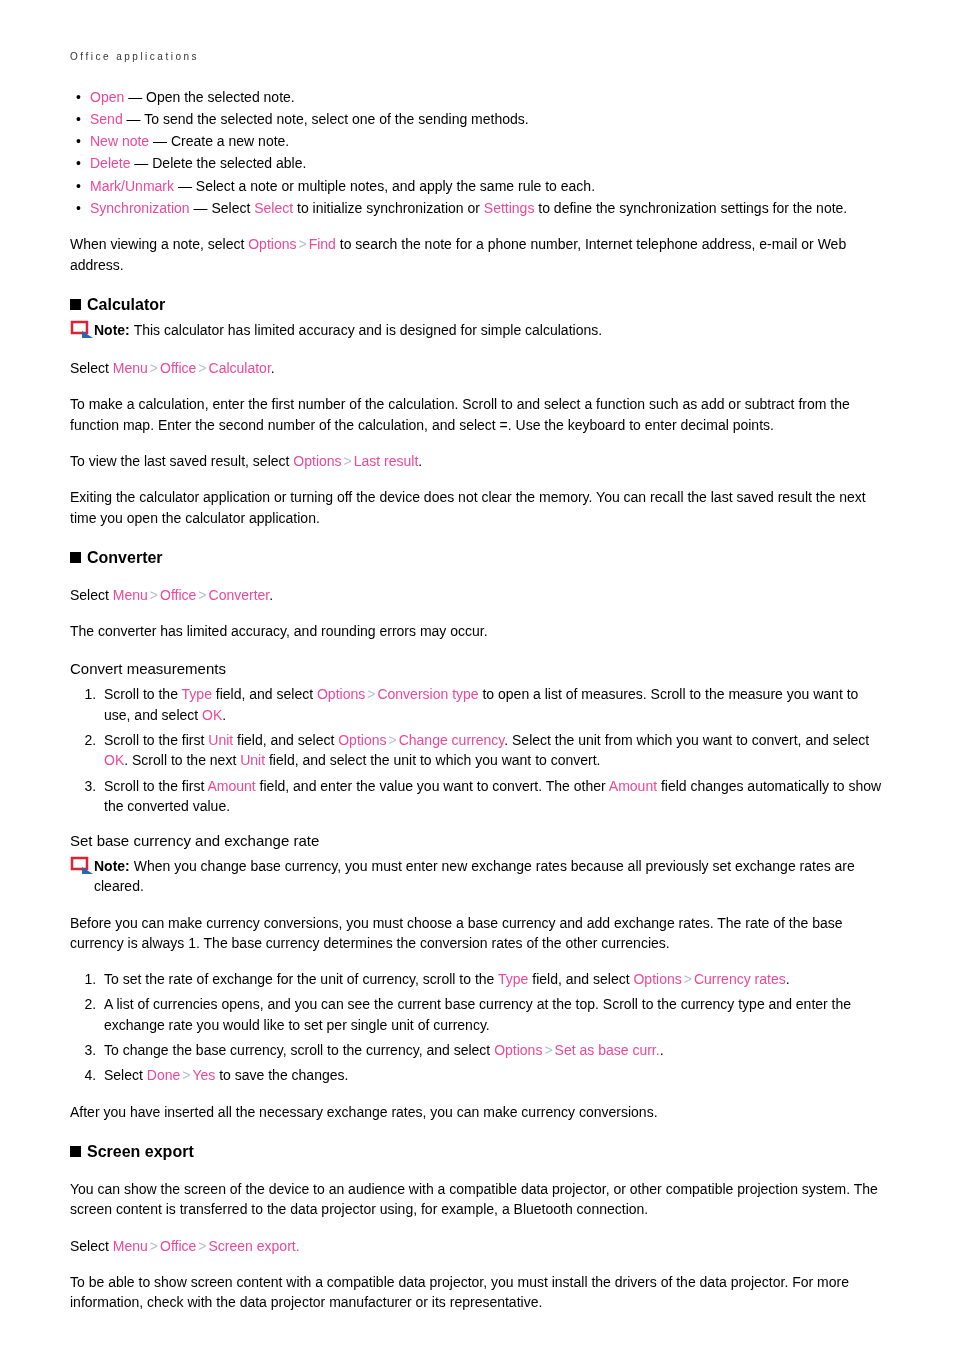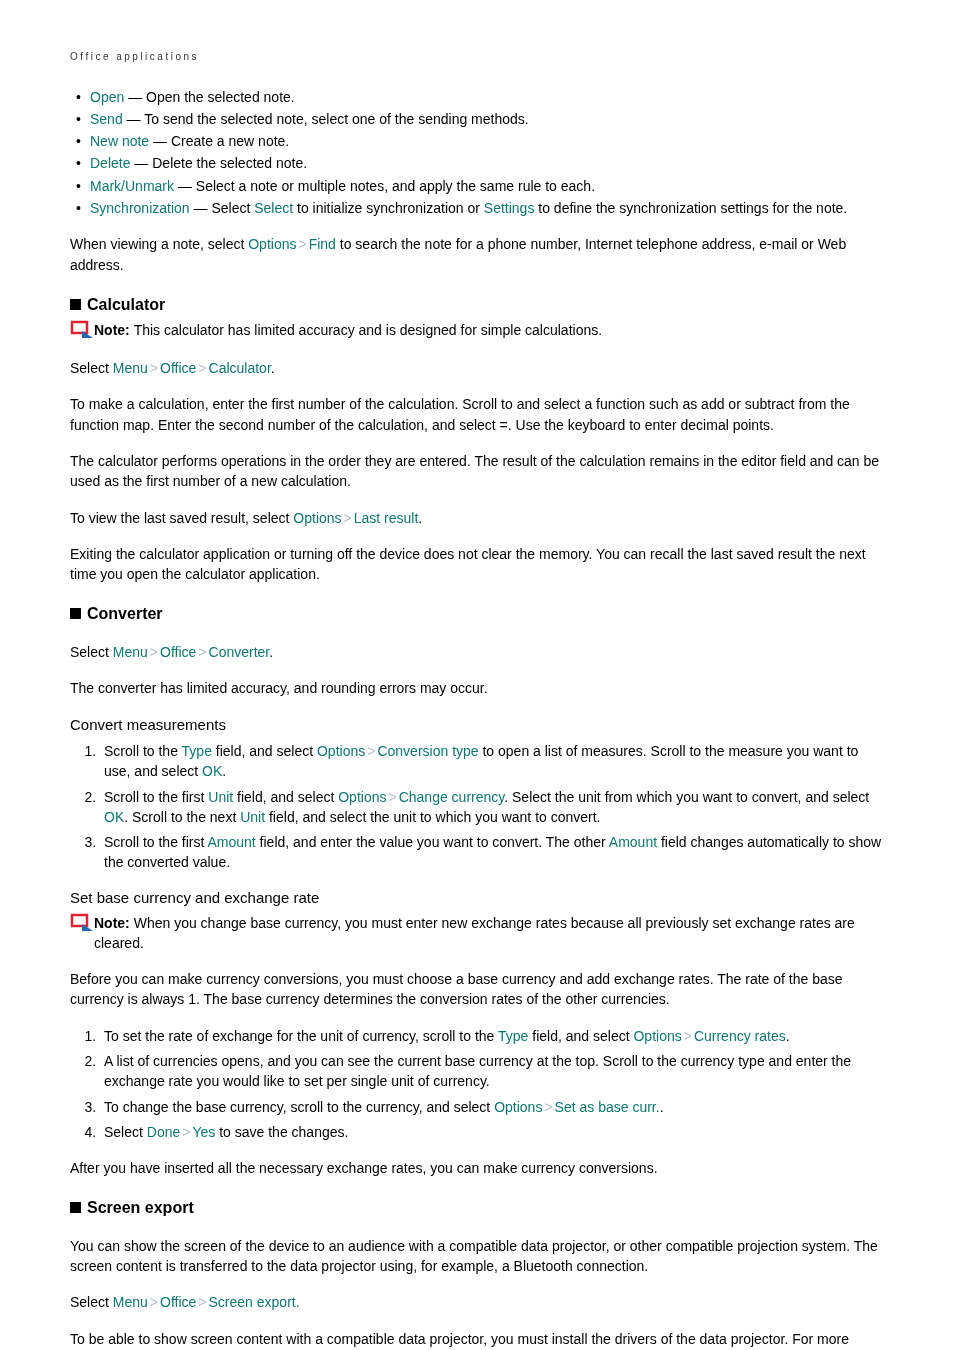--- a/index.html
+++ b/index.html
@@ -1,18 +1,18 @@
 <!DOCTYPE html>
 <html><head>
 <meta charset="utf-8">
 <style>
   body{margin:0;background:#fff;font-family:Arial,Helvetica,sans-serif;color:#000;font-size:14px;line-height:1.45}
   .page{width:820px;margin:0 auto;padding:50px 70px 30px}
   .hdr{font-size:10px;letter-spacing:2.5px;color:#333;margin-bottom:22px}
-  .blue{color:#0f766e}
+  .blue{color:#ec4899}
   .sq{display:inline-block;width:11px;height:11px;background:#000;margin-right:6px;vertical-align:baseline}
   h2{font-size:16px;font-weight:bold;margin:18px 0 4px}
   h3{font-size:15px;font-weight:normal;margin:14px 0 4px}
   p{margin:16px 0}
   ul.b{list-style:none;padding:0;margin:2px 0}
   ul.b>li{position:relative;padding-left:20px;margin:2px 0}
   ul.b>li:before{content:"•";position:absolute;left:6px;color:#000}
   ol{margin:4px 8px;padding-left:22px}
   ol>li{margin:5px 0;padding-left:4px}
   .gt{color:#b6bec9;display:inline-block;margin:0 2px}
@@ -23,40 +23,39 @@
 </head>
 <body>
 
 <div class="page">
   <div class="hdr">Office applications</div>
 
   <ul class="b">
     <li><span class="blue">Open</span><span> — Open the selected note.</span></li>
     <li><span class="blue">Send</span><span> — To send the selected note, select one of the sending methods.</span></li>
     <li><span class="blue">New note</span><span> — Create a new note.</span></li>
-    <li><span class="blue">Delete</span><span> — Delete the selected note.</span></li>
+    <li><span class="blue">Delete</span><span> — Delete the selected able.</span></li>
     <li><span class="blue">Mark/Unmark</span><span> — Select a note or multiple notes, and apply the same rule to each.</span></li>
     <li><span class="blue">Synchronization</span><span> —  Select </span><span class="blue">Select</span><span> to initialize synchronization or </span><span class="blue">Settings</span><span> to define the synchronization settings for the note.</span></li>
   </ul>
 
   <p><span>When viewing a note, select </span><span class="blue">Options</span><span class="gt">&gt;</span><span class="blue">Find</span><span> to search the note for a phone number, Internet telephone address, e-mail or Web address.</span></p>
 
   <h2><span class="sq"></span><span>Calculator</span></h2>
   <div class="notebox">
     <div class="nicon">
       <svg viewBox="0 0 24 22">
           <path d="M2 2 H17 V13 H2 Z" fill="none" stroke="#d23" stroke-width="2.5"></path>
           <path d="M12 11 L23 18 L12 18" fill="#2667b5"></path>
         </svg>
     </div>
     <div><b>Note:  </b><span>This calculator has limited accuracy and is designed for simple calculations.</span></div>
   </div>
   <p><span>Select </span><span class="blue">Menu</span><span class="gt">&gt;</span><span class="blue">Office</span><span class="gt">&gt;</span><span class="blue">Calculator</span><span>.</span></p>
   <p>To make a calculation, enter the first number of the calculation. Scroll to and select a function such as add or subtract from the function map. Enter the second number of the calculation, and select =. Use the keyboard to enter decimal points.</p>
-  <p>The calculator performs operations in the order they are entered. The result of the calculation remains in the editor field and can be used as the first number of a new calculation.</p>
   <p><span>To view the last saved result, select </span><span class="blue">Options</span><span class="gt">&gt;</span><span class="blue">Last result</span><span>.</span></p>
   <p>Exiting the calculator application or turning off the device does not clear the memory. You can recall the last saved result the next time you open the calculator application.</p>
 
   <h2><span class="sq"></span><span>Converter</span></h2>
   <p><span>Select </span><span class="blue">Menu</span><span class="gt">&gt;</span><span class="blue">Office</span><span class="gt">&gt;</span><span class="blue">Converter</span><span>.</span></p>
   <p>The converter has limited accuracy, and rounding errors may occur.</p>
 
   <h3>Convert measurements</h3>
   <ol>
     <li><span>Scroll to the </span><span class="blue">Type</span><span> field, and select </span><span class="blue">Options</span><span class="gt">&gt;</span><span class="blue">Conversion type</span><span> to open a list of measures. Scroll to the measure you want to use, and select </span><span class="blue">OK</span><span>.</span></li>

